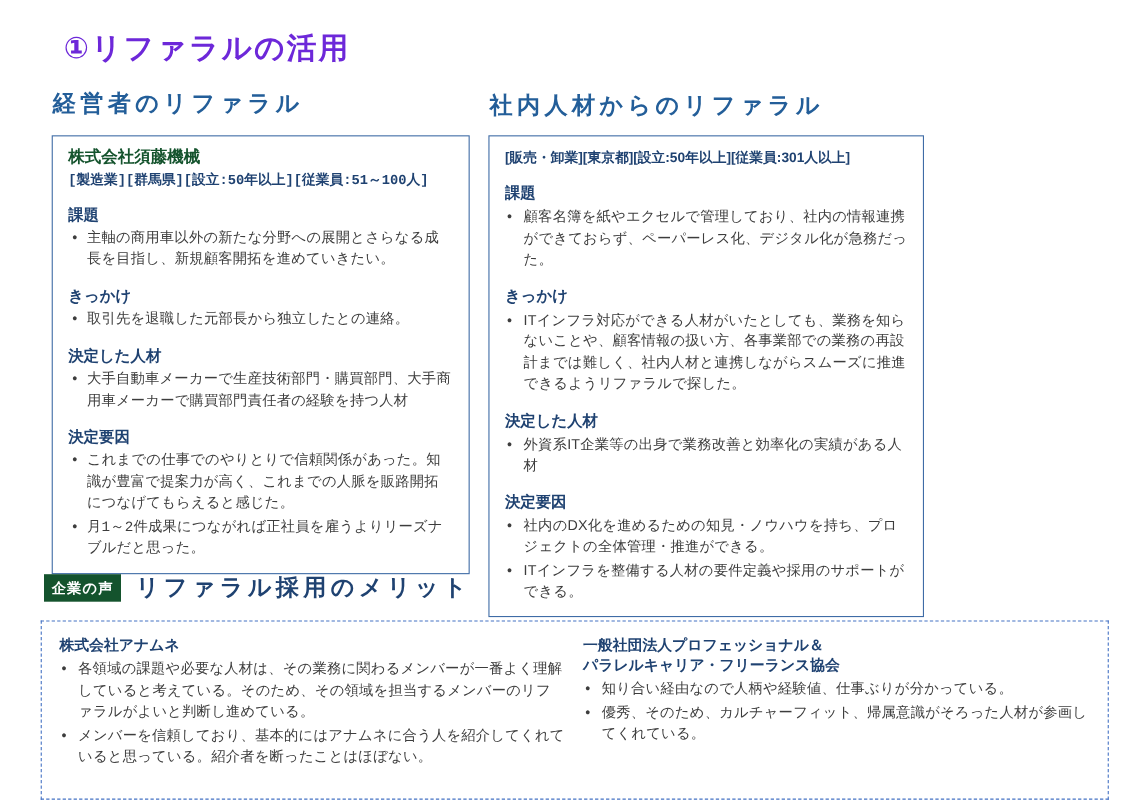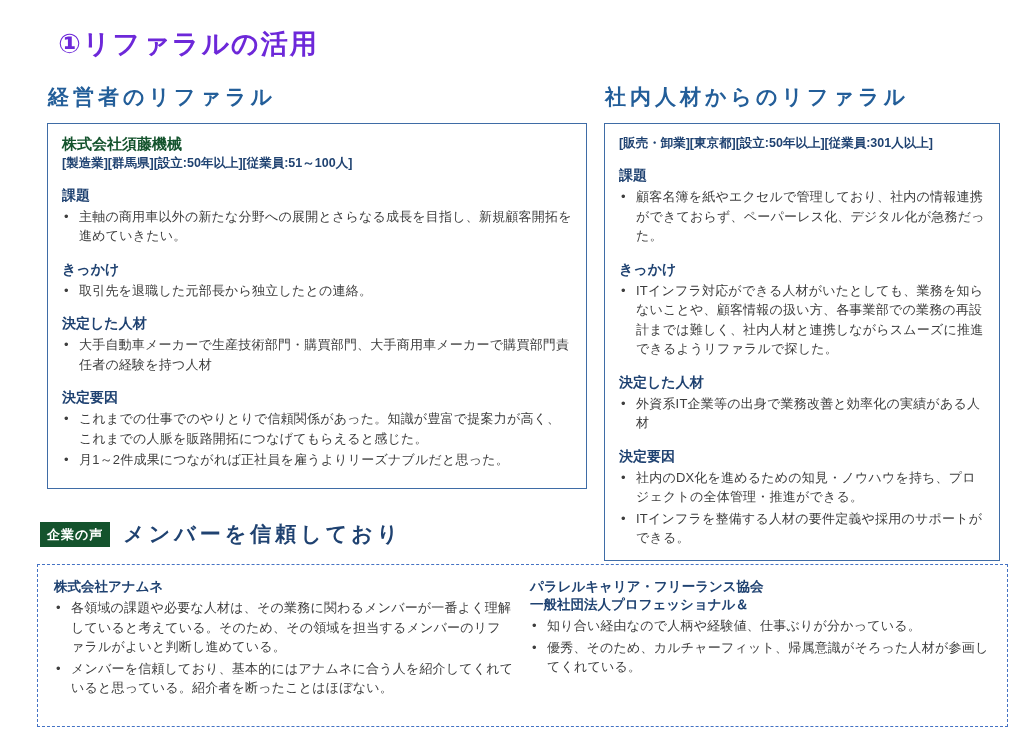--- a/index.html
+++ b/index.html
@@ -13,21 +13,21 @@
   }
   .page-title {
     position:absolute; left:58px; top:26px;
     font-size:27px; font-weight:bold; color:#6d28d9;
     letter-spacing:2px;
   }
   .cols {
     position:absolute; left:47px; top:84px; width:953px;
     display:flex; gap:17px;
   }
-  .col-left  { width:540px; flex:none; }
+  .col-left  { width:380px; flex:none;font-family:Liberation Mono, monospace; }
   .col-right { width:396px; flex:none; }
   .col-header {
     font-size:21px; font-weight:bold; color:#235e99;
     letter-spacing:4px; margin:0 0 13px 1px; line-height:1.25;
   }
   .case-box {
     border:1.5px solid #3f6ca6; background:#fff;
     min-height:366px; padding:10px 14px 12px 14px;
   }
   .company {
@@ -146,41 +146,41 @@
         <div class="bullet">
           <span class="marker">•</span>
           <span class="btext">ITインフラを整備する人材の要件定義や採用のサポートができる。</span>
         </div>
       </div>
     </div>
   </div>
 
   <div class="merits-head">
     <span class="badge">企業の声</span>
-    <span class="merits-title">メンバーを信頼しており</span>
+    <span class="merits-title">リファラル採用のメリット</span>
   </div>
 
   <div class="merits-box">
 
     <div class="entry">
       <div class="company-line">株式会社アナムネ</div>
       <div class="company-line"></div>
       <div class="bullet">
         <span class="marker">•</span>
         <span class="btext">各領域の課題や必要な人材は、その業務に関わるメンバーが一番よく理解していると考えている。そのため、その領域を担当するメンバーのリファラルがよいと判断し進めている。</span>
       </div>
       <div class="bullet">
         <span class="marker">•</span>
         <span class="btext">メンバーを信頼しており、基本的にはアナムネに合う人を紹介してくれていると思っている。紹介者を断ったことはほぼない。</span>
       </div>
     </div>
 
     <div class="entry">
+      <div class="company-line">一般社団法人プロフェッショナル＆</div>
       <div class="company-line">パラレルキャリア・フリーランス協会</div>
-      <div class="company-line">一般社団法人プロフェッショナル＆</div>
       <div class="bullet">
         <span class="marker">•</span>
         <span class="btext">知り合い経由なので人柄や経験値、仕事ぶりが分かっている。</span>
       </div>
       <div class="bullet">
         <span class="marker">•</span>
         <span class="btext">優秀、そのため、カルチャーフィット、帰属意識がそろった人材が参画してくれている。</span>
       </div>
     </div>
 

